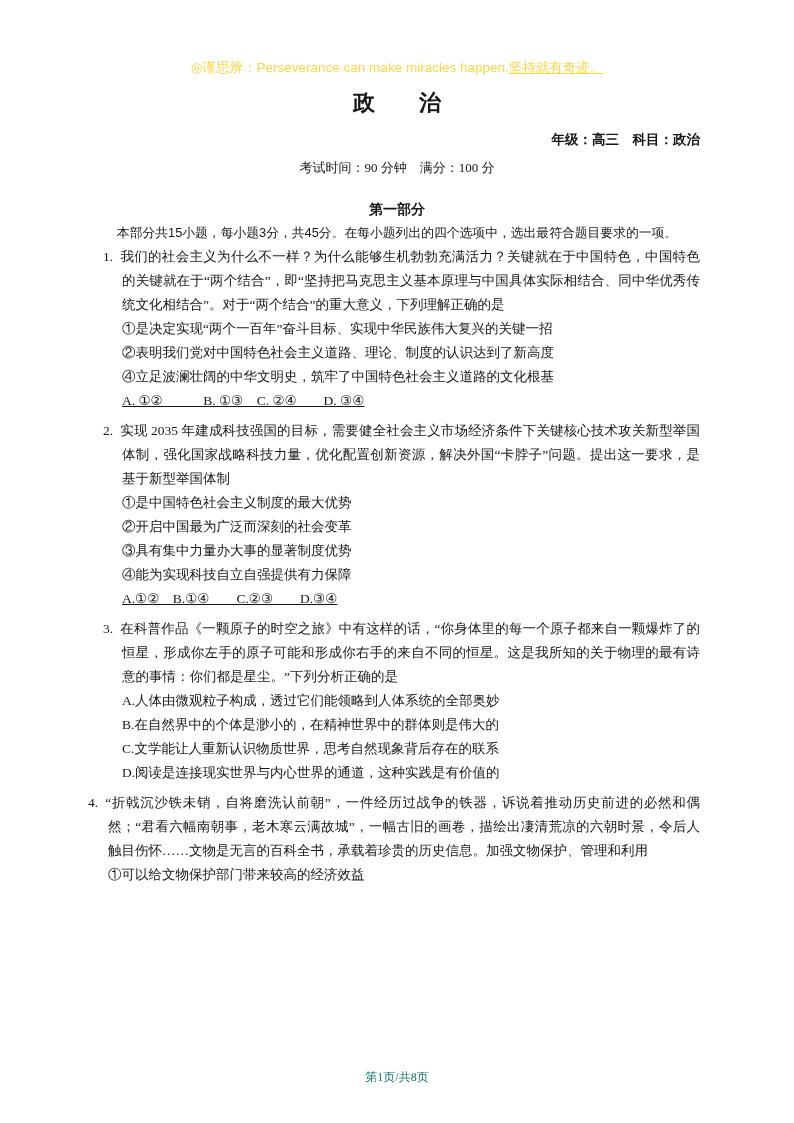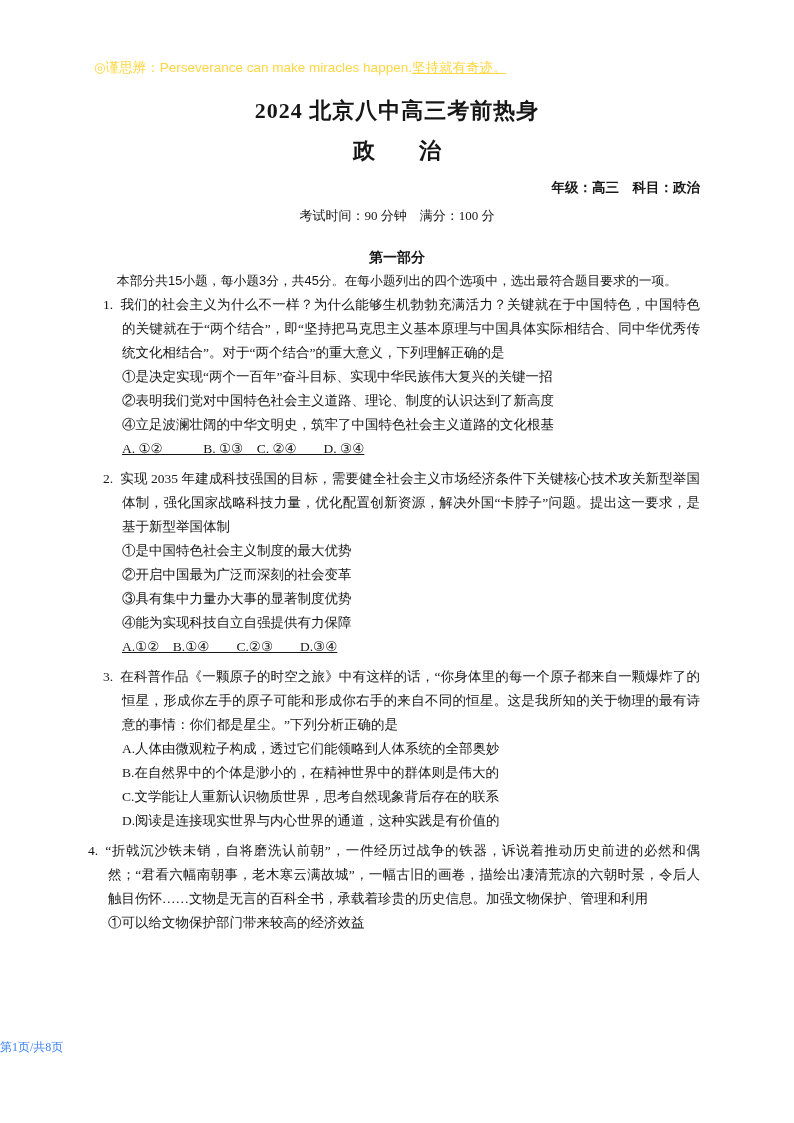--- a/index.html
+++ b/index.html
@@ -9,20 +9,21 @@
     height: 1123px;
     margin: 0 auto;
     background: #ffffff;
     position: relative;
     overflow: hidden;
     font-family: "Liberation Serif", "DejaVu Serif", serif;
     color: #161616;
     padding: 58px 94px 0 94px;
   }
   .motto {
+    text-align: center;
     font-size: 13.5px;
     line-height: 20px;
     color: #ffd640;
     font-family: "Liberation Sans", "DejaVu Sans", sans-serif;
     white-space: nowrap;
   }
   .motto .mu { text-decoration: underline; }
   .title {
     text-align: center;
     font-size: 22px;
@@ -83,37 +84,36 @@
   .qnum { margin-right: 7px; }
   .opt { padding-left: 19px; }
   .answers { padding-left: 19px; white-space: pre-wrap; text-decoration: underline; }
   .q-outdent { margin-left: -6px; }
   .q-outdent .stem { padding-left: 20px; text-indent: -20px; }
   .q-outdent .opt { padding-left: 20px; }
   .footer {
     position: absolute;
     left: 0;
     right: 0;
-    top: 1038px;
-    text-align: left;
+    top: 1068px;
+    text-align: center;
     font-size: 12px;
     line-height: 18px;
-    color: #3b82f6;
+    color: #0f766e;
   }
 </style>
 </head>
 <body>
 
 <div class="page">
 
   <div class="motto">
     <span>◎谨思辨：Perseverance can make miracles happen.</span><span class="mu">坚持就有奇迹。</span>
   </div>
 
-  <h1 class="title">2024 北京八中高三考前热身</h1>
 
   <h2 class="subject">政　　治</h2>
 
   <div class="meta1">年级：高三　科目：政治</div>
 
   <div class="meta2">考试时间：90 分钟　满分：100 分</div>
 
   <div class="part-heading">第一部分</div>
 
   <div class="part-desc">本部分共15小题，每小题3分，共45分。在每小题列出的四个选项中，选出最符合题目要求的一项。</div>

